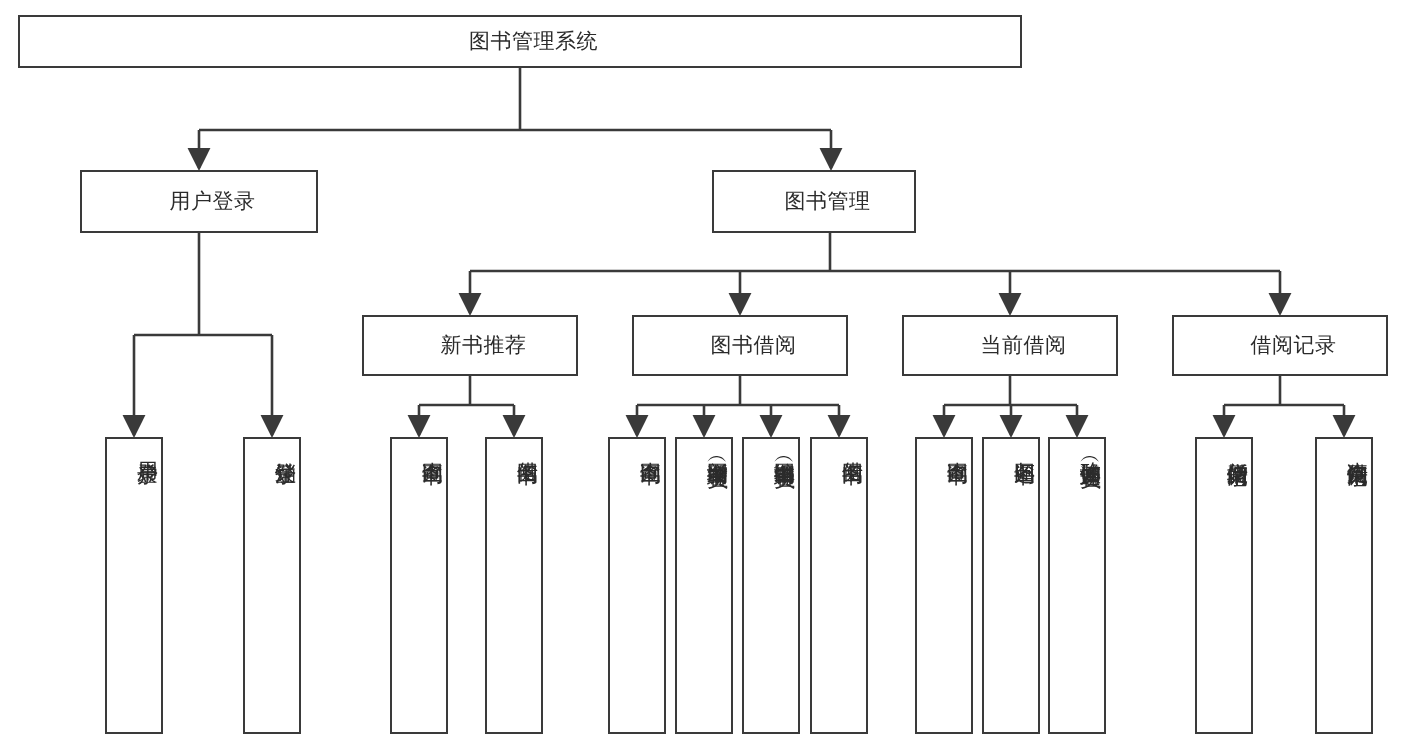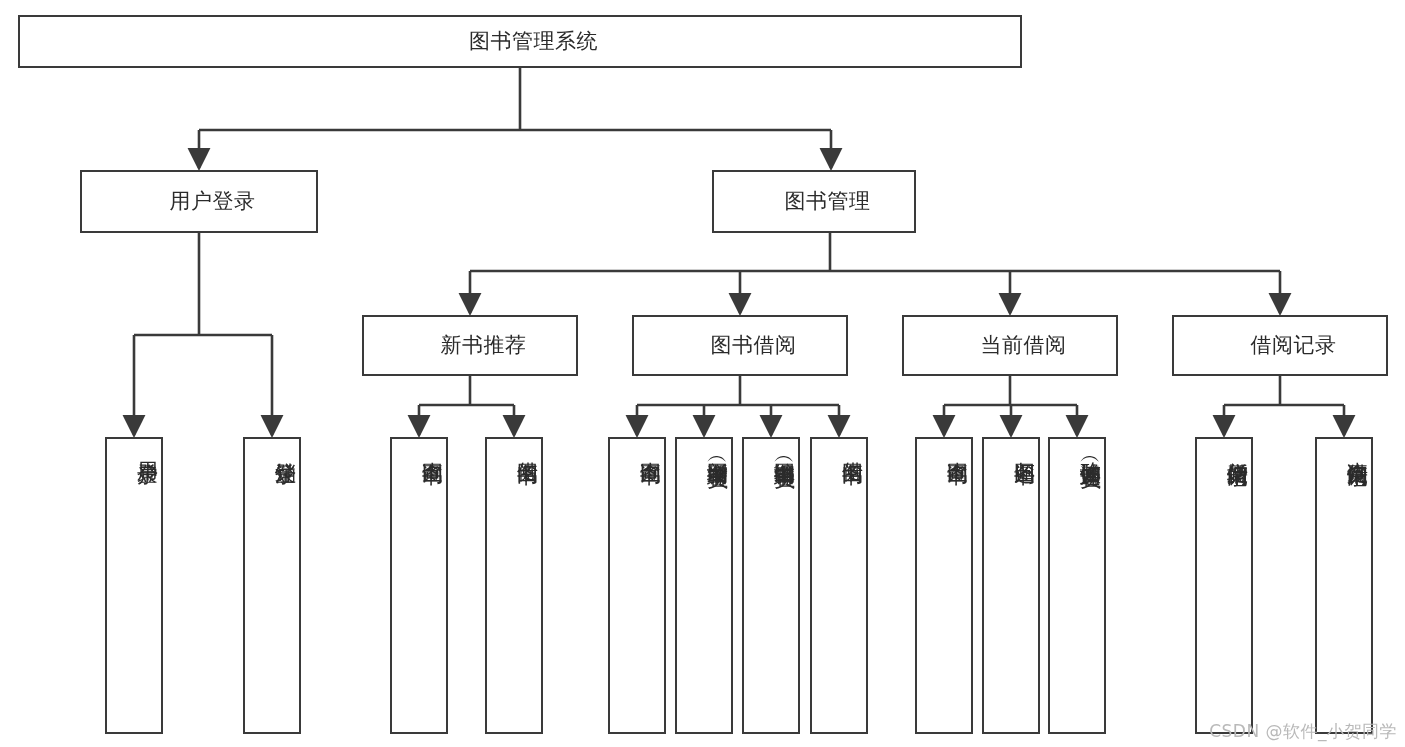--- a/index.html
+++ b/index.html
@@ -178,15 +178,14 @@
     <span class="vtext">确认归还（管理员）</span>
   </div>
 
   <div class="node vert" style="left:1195px;top:437px;width:58px;height:297px;">
     <span class="vtext">新增借阅记录</span>
   </div>
   <div class="node vert" style="left:1315px;top:437px;width:58px;height:297px;">
     <span class="vtext">查询借阅记录</span>
   </div>
 
-  <div class="watermark">CSDN @软件_小贺同学</div>
 
 </div>
 
 </body></html>

